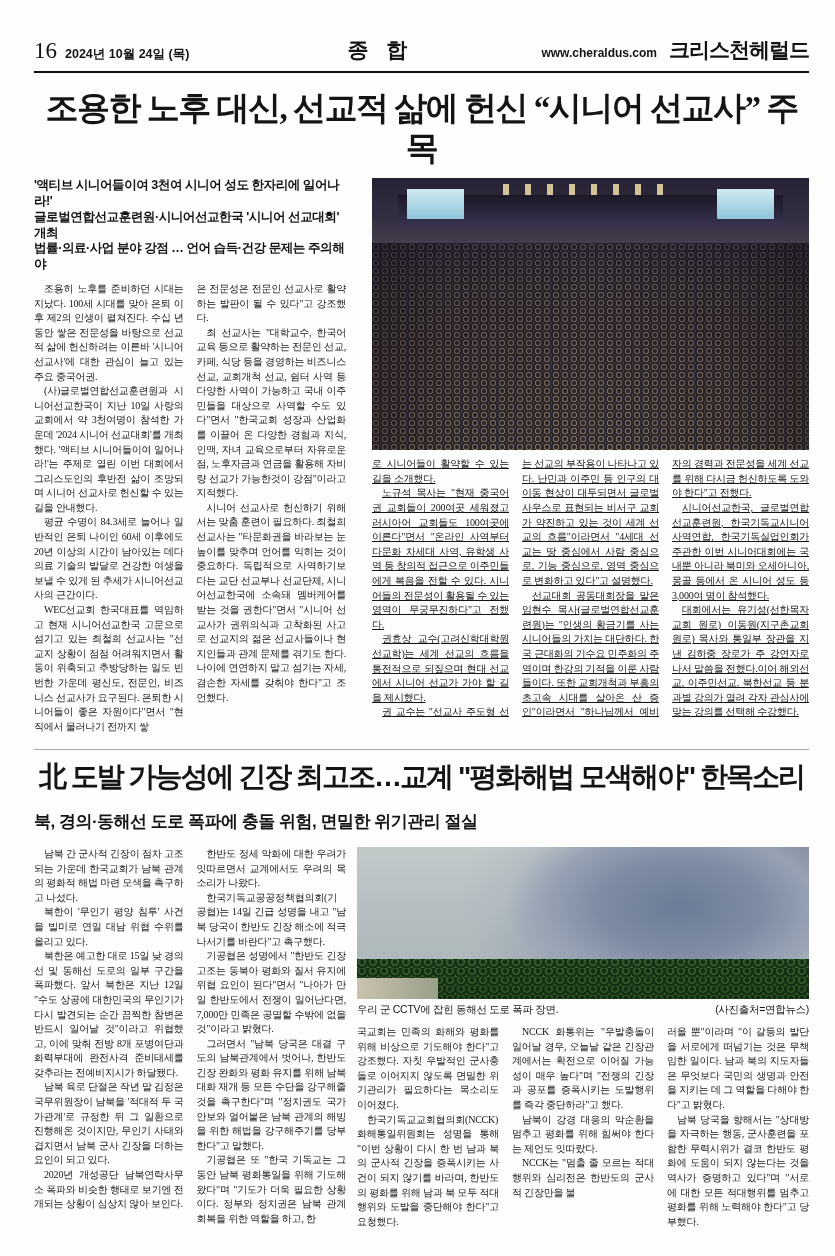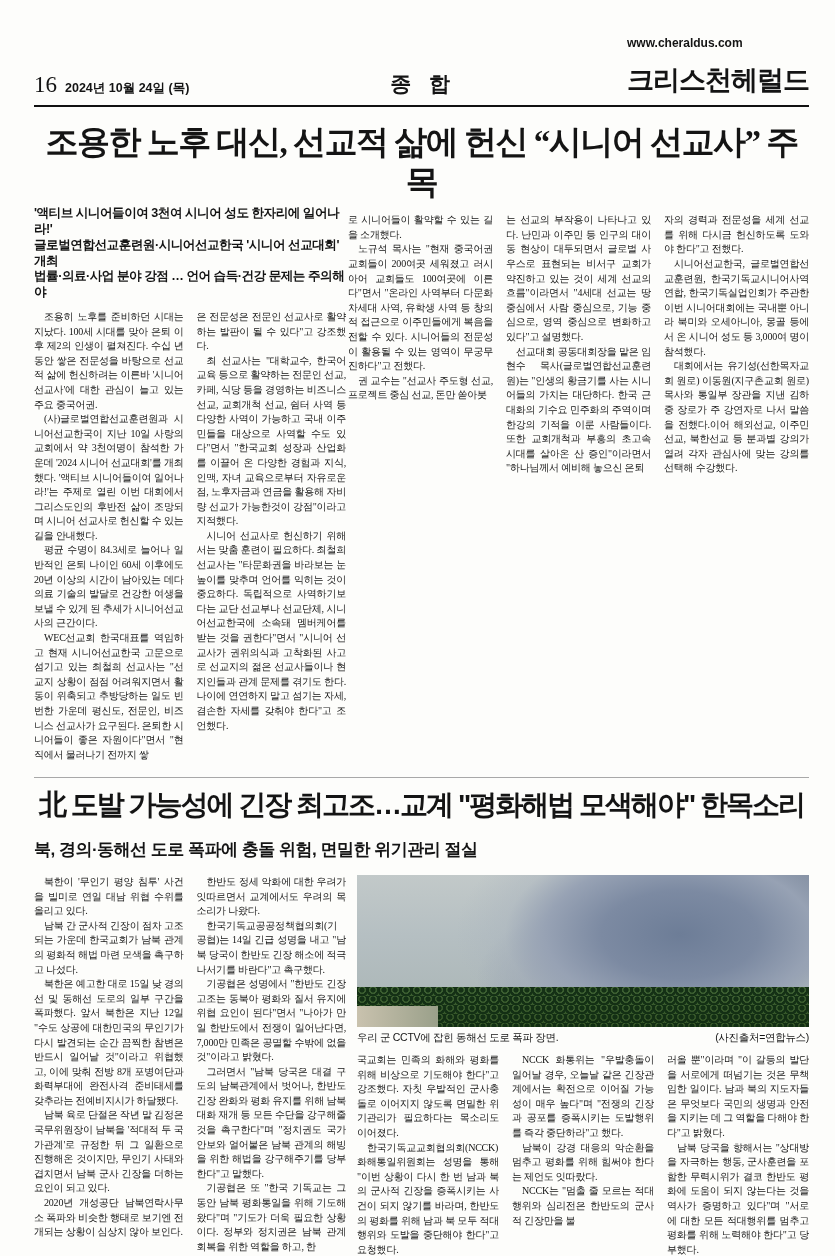--- a/index.html
+++ b/index.html
@@ -4,35 +4,35 @@
 <style>
   html,body{margin:0;padding:0;background:#9a9a9a;}
   .page{width:835px;height:1256px;background:#fdfdfb;margin:0 auto;box-sizing:border-box;
         padding:36px 26px 0 34px;color:#141414;font-family:"Liberation Serif",serif;overflow:hidden;position:relative;}
   
   .hdr{display:flex;align-items:flex-end;justify-content:space-between;border-bottom:2px solid #111;padding-bottom:7px;}
   .hdr-left{display:flex;align-items:baseline;gap:8px;}
   .pageno{font-size:23px;font-family:"Liberation Serif",serif;}
   .hdate{font-size:12.5px;font-weight:bold;font-family:"Liberation Sans",sans-serif;}
   .section{font-size:21px;font-weight:900;font-family:"Liberation Sans",sans-serif;letter-spacing:6px;margin-left:30px;}
-  .hdr-right{display:flex;align-items:baseline;gap:12px;flex-direction:column;}
+  .hdr-right{display:flex;align-items:baseline;gap:12px;}
   .url{font-size:12px;font-weight:bold;font-family:"Liberation Sans",sans-serif;}
-  .masthead{font-size:27px;font-weight:900;font-family:"Liberation Sans",sans-serif;letter-spacing:-1px;}
+  .masthead{font-size:21px;font-weight:900;font-family:"Liberation Sans",sans-serif;letter-spacing:-1px;}
   
-  .h1{font-size:33px;font-weight:900;text-align:center;letter-spacing:-1.5px;margin:16px 0 4px;line-height:1.2;}
-  .a1-main{display:flex;gap:2px;margin-top:4px;}
+  .h1{font-size:33px;font-weight:900;text-align:center;letter-spacing:-1.5px;margin:16px 0 10px;line-height:1.2;}
+  .a1-main{display:flex;gap:26px;margin-top:4px;}
   .a1-left{width:312px;flex:none;}
   .subhead{font-family:"Liberation Sans",sans-serif;font-weight:800;font-size:12.6px;line-height:15.8px;letter-spacing:-0.5px;}
   .subhead p{margin:0;}
   .colrow{display:flex;gap:13px;}
   .col{flex:1;font-size:10px;line-height:14.6px;text-align:justify;overflow:hidden;letter-spacing:-0.2px;}
   .col p{margin:0;}
   .col p.ind{text-indent:10px;}
   .a1-left .colrow{margin-top:9px;height:455px;}
-  .a1-right{flex:1;display:flex;flex-direction:row;}
+  .a1-right{flex:1;display:flex;flex-direction:column;text-decoration:underline;}
   .a1-right .colrow{margin-top:7px;height:263px;}
   
   .photo1{height:272px;position:relative;overflow:hidden;background:
      linear-gradient(180deg,#262233 0%,#332d42 14%,#4a4150 26%,#5e5350 42%,#6b5d54 62%,#756659 82%,#7d6e5f 100%);}
   .ph1-crowd{position:absolute;left:0;right:0;top:24%;bottom:0;
      background:repeating-radial-gradient(circle at 4px 4px,rgba(18,14,24,.75) 0 1.8px,rgba(120,104,90,.12) 2.6px,transparent 3.4px),
      linear-gradient(90deg,rgba(0,0,0,.28),transparent 18%,rgba(225,210,195,.10) 50%,transparent 82%,rgba(0,0,0,.28));
      background-size:9px 8px,100% 100%;}
   .ph1-stage{position:absolute;left:6%;right:6%;top:6%;height:12%;background:linear-gradient(180deg,#1b1826,#3a3450);}
   .ph1-screen-l{position:absolute;left:8%;top:4%;width:13%;height:11%;background:linear-gradient(180deg,#cfeaf2,#8fc4d8);}
@@ -107,20 +107,21 @@
           <div class="ph1-lights"></div>
           <div class="ph1-stage"></div>
           <div class="ph1-screen-l"></div>
           <div class="ph1-screen-r"></div>
           <div class="ph1-crowd"></div>
         </div>
         <div class="colrow">
           <div class="col">
               <p>로 시니어들이 활약할 수 있는 길을 소개했다.</p>
               <p class="ind">노규석 목사는 "현재 중국어권 교회들이 200여곳 세워졌고 러시아어 교회들도 100여곳에 이른다"면서 "온라인 사역부터 다문화 차세대 사역, 유학생 사역 등 창의적 접근으로 이주민들에게 복음을 전할 수 있다. 시니어들의 전문성이 활용될 수 있는 영역이 무궁무진하다"고 전했다.</p>
+              <p class="ind">권효상 교수(고려신학대학원 선교학)는 세계 선교의 흐름을 통전적으로 되짚으며 현대 선교에서 시니어 선교가 가야 할 길을 제시했다.</p>
               <p class="ind">권 교수는 "선교사 주도형 선교, 프로젝트 중심 선교, 돈만 쏟아붓</p>
             </div>
           <div class="col">
               <p>는 선교의 부작용이 나타나고 있다. 난민과 이주민 등 인구의 대이동 현상이 대두되면서 글로벌 사우스로 표현되는 비서구 교회가 약진하고 있는 것이 세계 선교의 흐름"이라면서 "4세대 선교는 땅 중심에서 사람 중심으로, 기능 중심으로, 영역 중심으로 변화하고 있다"고 설명했다.</p>
               <p class="ind">선교대회 공동대회장을 맡은 임현수 목사(글로벌연합선교훈련원)는 "인생의 황금기를 사는 시니어들의 가치는 대단하다. 한국 근대화의 기수요 민주화의 주역이며 한강의 기적을 이룬 사람들이다. 또한 교회개척과 부흥의 초고속 시대를 살아온 산 증인"이라면서 "하나님께서 예비해 놓으신 은퇴</p>
             </div>
           <div class="col">
               <p>자의 경력과 전문성을 세계 선교를 위해 다시금 헌신하도록 도와야 한다"고 전했다.</p>
               <p class="ind">시니어선교한국, 글로벌연합선교훈련원, 한국기독교시니어사역연합, 한국기독실업인회가 주관한 이번 시니어대회에는 국내뿐 아니라 북미와 오세아니아, 몽골 등에서 온 시니어 성도 등 3,000여 명이 참석했다.</p>
               <p class="ind">대회에서는 유기성(선한목자교회 원로) 이동원(지구촌교회 원로) 목사와 통일부 장관을 지낸 김하중 장로가 주 강연자로 나서 말씀을 전했다.이어 해외선교, 이주민선교, 북한선교 등 분과별 강의가 열려 각자 관심사에 맞는 강의를 선택해 수강했다.</p>
@@ -132,22 +133,22 @@
 
   <hr class="divider">
 
   <div>
     <div class="h2">北 도발 가능성에 긴장 최고조…교계 "평화해법 모색해야" 한목소리</div>
     <div class="subhead2">북, 경의·동해선 도로 폭파에 충돌 위험, 면밀한 위기관리 절실</div>
     <div class="a2-main">
       <div class="a2-left">
         <div class="colrow">
           <div class="col">
+              <p class="ind">남북 간 군사적 긴장이 점차 고조되는 가운데 한국교회가 남북 관계의 평화적 해법 마련 모색을 촉구하고 나섰다.</p>
               <p class="ind">북한이 '무인기 평양 침투' 사건을 빌미로 연일 대남 위협 수위를 올리고 있다.</p>
-              <p class="ind">남북 간 군사적 긴장이 점차 고조되는 가운데 한국교회가 남북 관계의 평화적 해법 마련 모색을 촉구하고 나섰다.</p>
               <p class="ind">북한은 예고한 대로 15일 낮 경의선 및 동해선 도로의 일부 구간을 폭파했다. 앞서 북한은 지난 12일 "수도 상공에 대한민국의 무인기가 다시 발견되는 순간 끔찍한 참변은 반드시 일어날 것"이라고 위협했고, 이에 맞춰 전방 8개 포병여단과 화력부대에 완전사격 준비태세를 갖추라는 전예비지시가 하달됐다.</p>
               <p class="ind">남북 육로 단절은 작년 말 김정은 국무위원장이 남북을 '적대적 두 국가관계'로 규정한 뒤 그 일환으로 진행해온 것이지만, 무인기 사태와 겹치면서 남북 군사 긴장을 더하는 요인이 되고 있다.</p>
               <p class="ind">2020년 개성공단 남북연락사무소 폭파와 비슷한 행태로 보기엔 전개되는 상황이 심상치 않아 보인다.</p>
             </div>
           <div class="col">
               <p class="ind">한반도 정세 악화에 대한 우려가 잇따르면서 교계에서도 우려의 목소리가 나왔다.</p>
               <p class="ind">한국기독교공공정책협의회(기공협)는 14일 긴급 성명을 내고 "남북 당국이 한반도 긴장 해소에 적극 나서기를 바란다"고 촉구했다.</p>
               <p class="ind">기공협은 성명에서 "한반도 긴장 고조는 동북아 평화와 질서 유지에 위협 요인이 된다"면서 "나아가 만일 한반도에서 전쟁이 일어난다면, 7,000만 민족은 공멸할 수밖에 없을 것"이라고 밝혔다.</p>
               <p class="ind">그러면서 "남북 당국은 대결 구도의 남북관계에서 벗어나, 한반도 긴장 완화와 평화 유지를 위해 남북 대화 재개 등 모든 수단을 강구해줄 것을 촉구한다"며 "정치권도 국가안보와 얼어붙은 남북 관계의 해빙을 위한 해법을 강구해주기를 당부한다"고 말했다.</p>
               <p class="ind">기공협은 또 "한국 기독교는 그동안 남북 평화통일을 위해 기도해왔다"며 "기도가 더욱 필요한 상황이다. 정부와 정치권은 남북 관계 회복을 위한 역할을 하고, 한</p>

